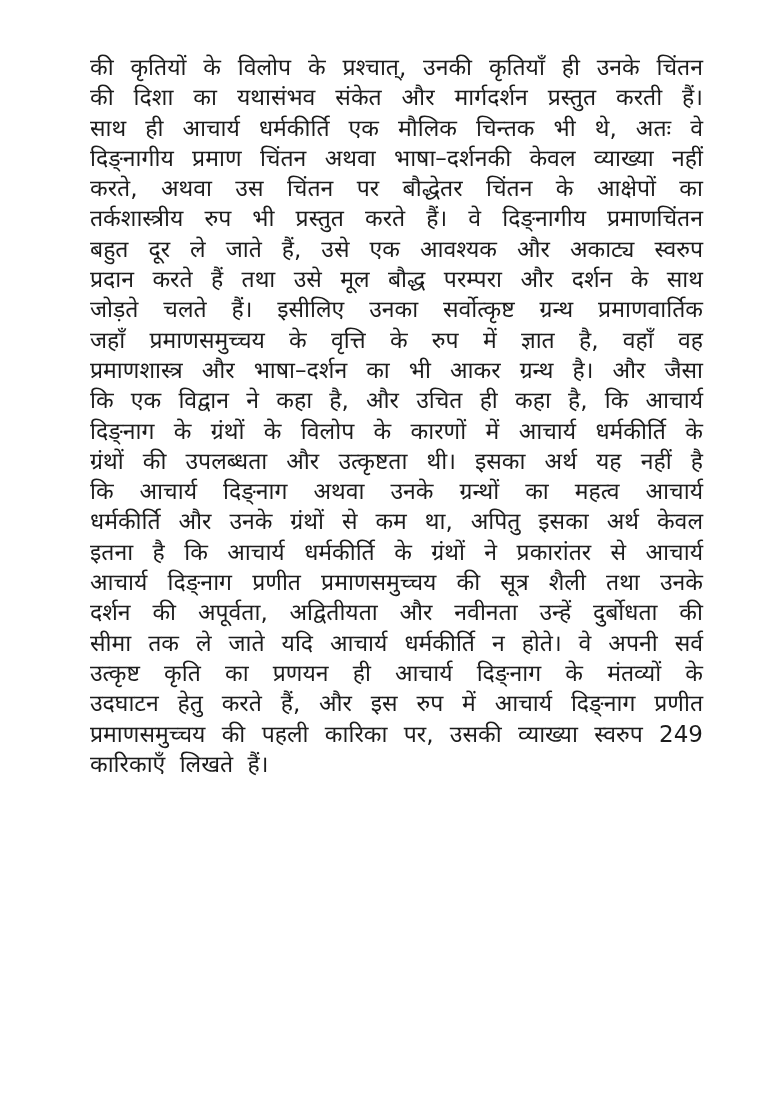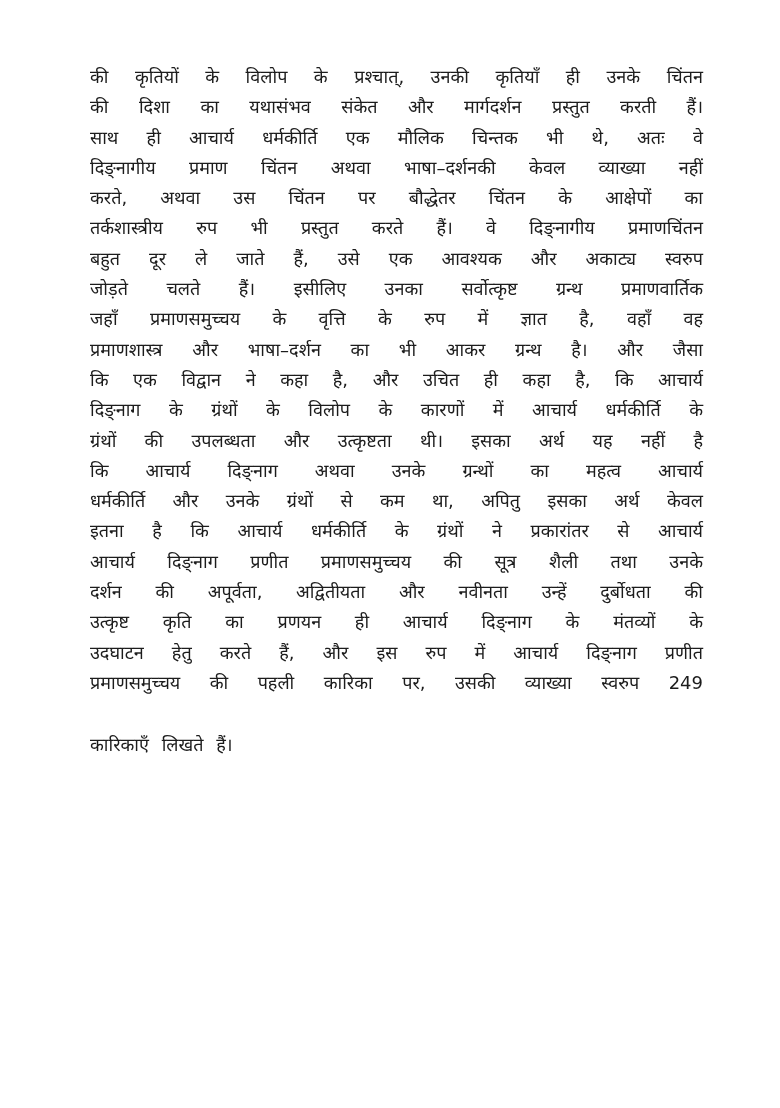--- a/index.html
+++ b/index.html
@@ -12,61 +12,62 @@
     position: relative;
     width: 780px;
     height: 1108px;
     background: #ffffff;
     overflow: hidden;
     font-family: "DejaVu Sans", "Liberation Sans", sans-serif;
   }
   .text-block {
     position: absolute;
     left: 90px;
-    top: 62px;
+    top: 52px;
     width: 613px;
-    font-size: 18px;
+    font-size: 23px;
     line-height: 30.3px;
     color: #1c1c1c;
     letter-spacing: 0;
   }
   .text-line {
     text-align: justify;
     text-align-last: justify;
     word-spacing: 5px;
     white-space: normal;
   }
   .text-line.last {
     text-align: left;
     text-align-last: left;
     word-spacing: 7px;
-    margin-top: 32px;
   }
 </style>
 </head>
 <body>
 
 <div class="page">
   <div class="text-block" style="color: rgb(28, 28, 28);">
       <div class="text-line">की कृतियों के विलोप के प्रश्चात्, उनकी कृतियाँ ही उनके चिंतन</div>
       <div class="text-line">की दिशा का यथासंभव संकेत और मार्गदर्शन प्रस्तुत करती हैं।</div>
       <div class="text-line">साथ ही आचार्य धर्मकीर्ति एक मौलिक चिन्तक भी थे, अतः वे</div>
       <div class="text-line">दिङ्नागीय प्रमाण चिंतन अथवा भाषा–दर्शनकी केवल व्याख्या नहीं</div>
       <div class="text-line">करते, अथवा उस चिंतन पर बौद्धेतर चिंतन के आक्षेपों का</div>
       <div class="text-line">तर्कशास्त्रीय रुप भी प्रस्तुत करते हैं। वे दिङ्नागीय प्रमाणचिंतन</div>
       <div class="text-line">बहुत दूर ले जाते हैं, उसे एक आवश्यक और अकाट्य स्वरुप</div>
+      <div class="text-line">प्रदान करते हैं तथा उसे मूल बौद्ध परम्परा और दर्शन के साथ</div>
       <div class="text-line">जोड़ते चलते हैं। इसीलिए उनका सर्वोत्कृष्ट ग्रन्थ प्रमाणवार्तिक</div>
       <div class="text-line">जहाँ प्रमाणसमुच्चय के वृत्ति के रुप में ज्ञात है, वहाँ वह</div>
       <div class="text-line">प्रमाणशास्त्र और भाषा–दर्शन का भी आकर ग्रन्थ है। और जैसा</div>
       <div class="text-line">कि एक विद्वान ने कहा है, और उचित ही कहा है, कि आचार्य</div>
       <div class="text-line">दिङ्नाग के ग्रंथों के विलोप के कारणों में आचार्य धर्मकीर्ति के</div>
       <div class="text-line">ग्रंथों की उपलब्धता और उत्कृष्टता थी। इसका अर्थ यह नहीं है</div>
       <div class="text-line">कि आचार्य दिङ्नाग अथवा उनके ग्रन्थों का महत्व आचार्य</div>
       <div class="text-line">धर्मकीर्ति और उनके ग्रंथों से कम था, अपितु इसका अर्थ केवल</div>
       <div class="text-line">इतना है कि आचार्य धर्मकीर्ति के ग्रंथों ने प्रकारांतर से आचार्य</div>
       <div class="text-line">आचार्य दिङ्नाग प्रणीत प्रमाणसमुच्चय की सूत्र शैली तथा उनके</div>
       <div class="text-line">दर्शन की अपूर्वता, अद्वितीयता और नवीनता उन्हें दुर्बोधता की</div>
+      <div class="text-line">सीमा तक ले जाते यदि आचार्य धर्मकीर्ति न होते। वे अपनी सर्व</div>
       <div class="text-line">उत्कृष्ट कृति का प्रणयन ही आचार्य दिङ्नाग के मंतव्यों के</div>
       <div class="text-line">उदघाटन हेतु करते हैं, और इस रुप में आचार्य दिङ्नाग प्रणीत</div>
       <div class="text-line">प्रमाणसमुच्चय की पहली कारिका पर, उसकी व्याख्या स्वरुप 249</div>
       <div class="text-line last">कारिकाएँ लिखते हैं।</div>
     </div>
 </div>
 
 </body></html>

